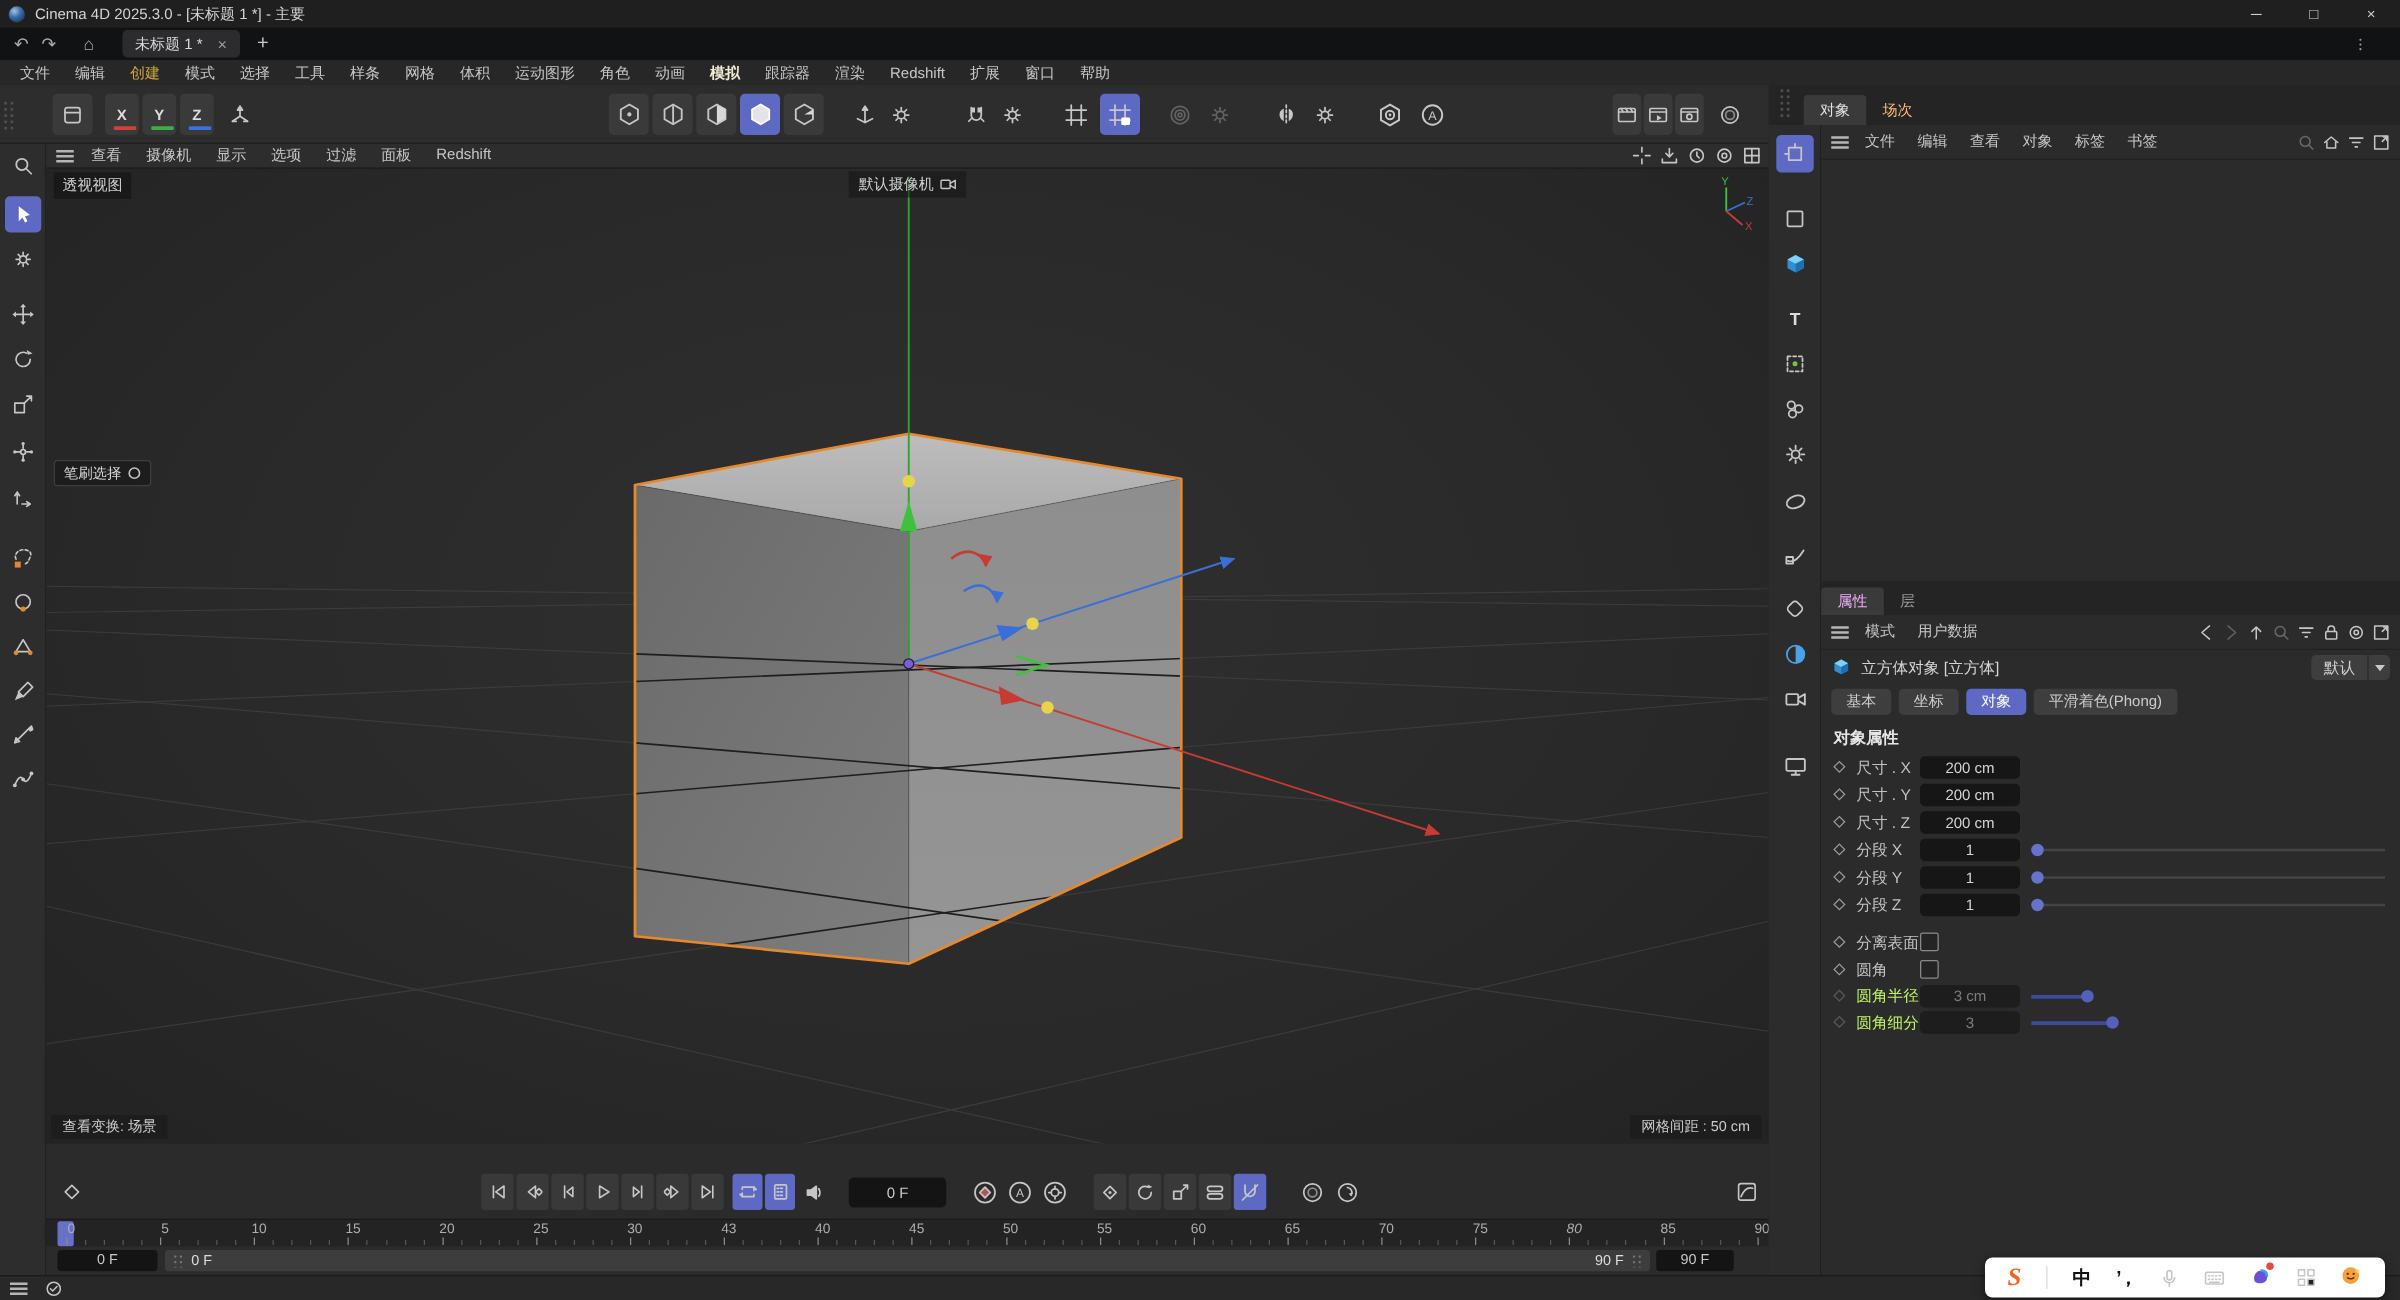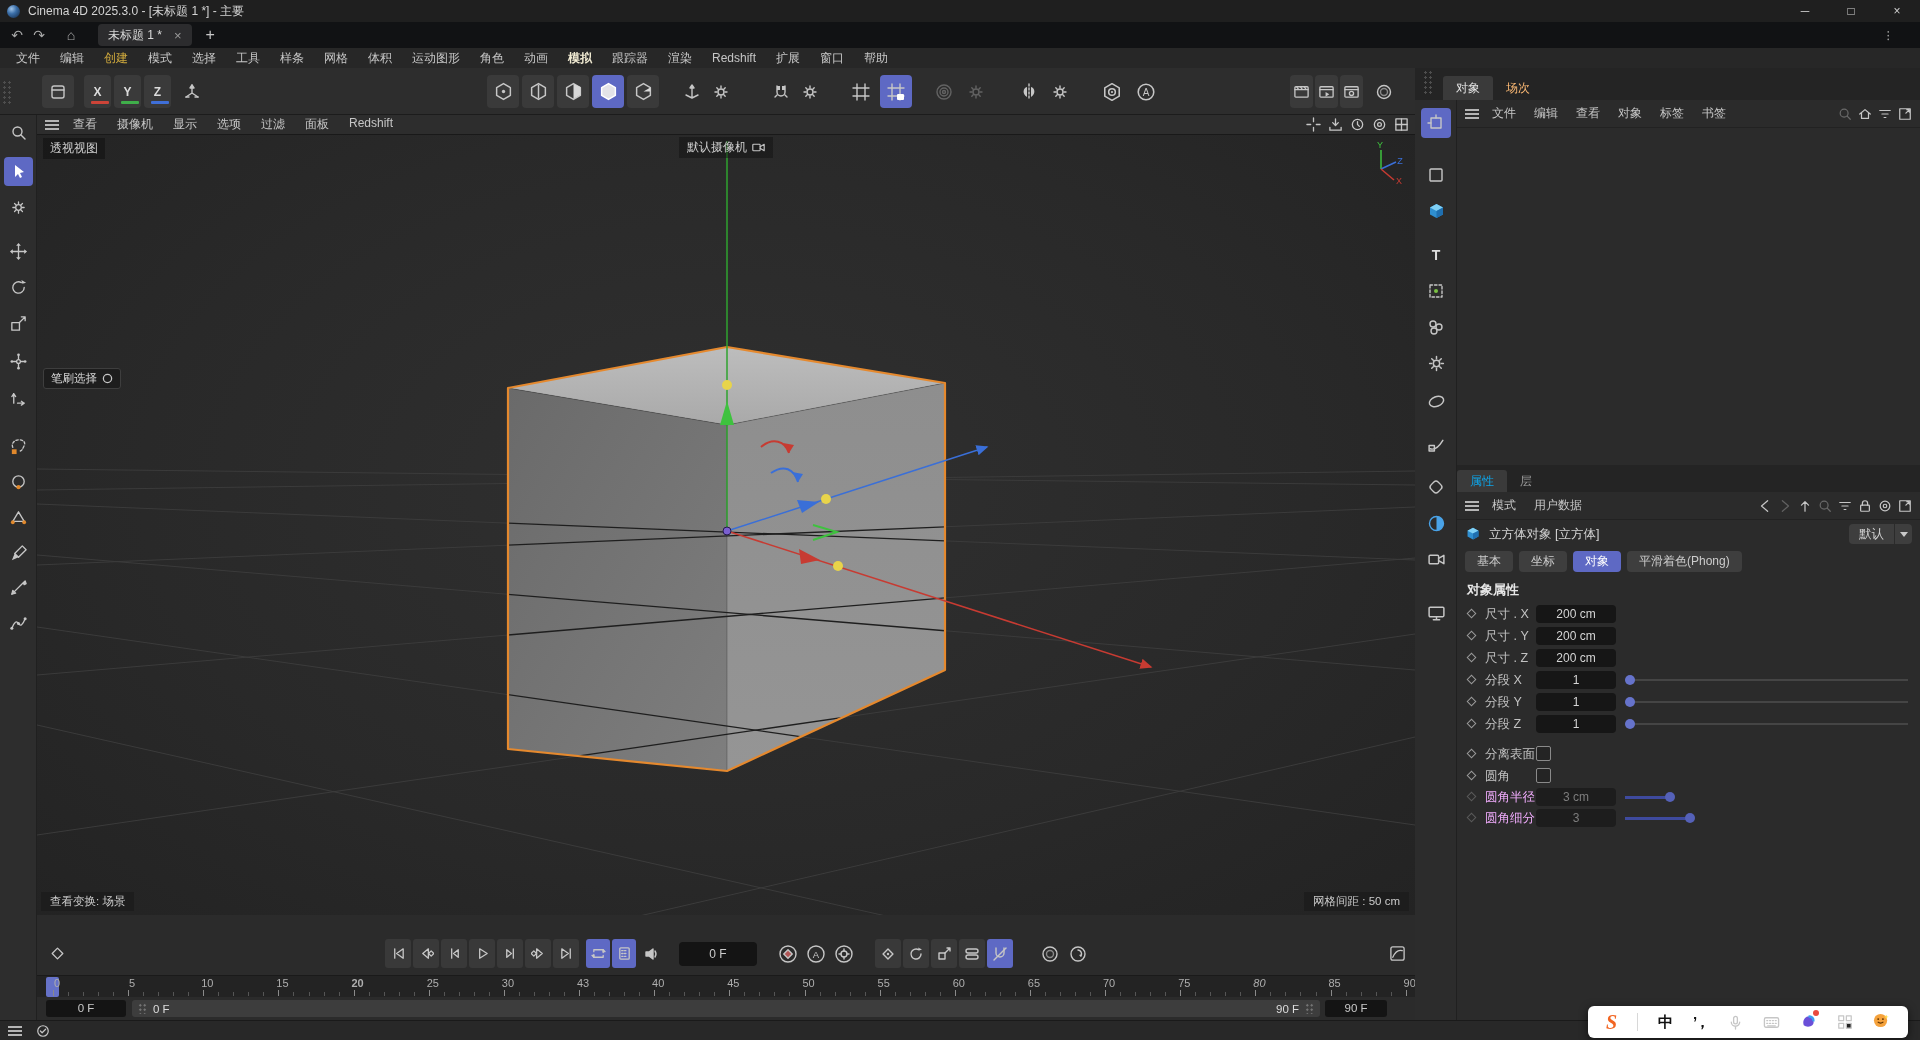--- a/index.html
+++ b/index.html
@@ -102,41 +102,41 @@
   .pmenu {display:flex;align-items:center;height:28px;background:#2b2b2b;border-bottom:1px solid #222;}
   .pmenu .li {padding:0 9px;color:#c6c6c6;}
   .pmenu-icons {margin-left:auto;display:flex;align-items:center;gap:6px;padding-right:8px;}
   #om-tree {position:absolute;left:0;top:28px;width:463px;height:337px;background:#272727;}
   #obj-row {position:absolute;left:0;top:4px;width:463px;height:22px;display:flex;align-items:center;}
   .treebranch {width:10px;height:14px;border-left:1px solid #6f6f6f;border-bottom:1px solid #6f6f6f;margin:-6px 6px 0 6px;}
   #obj-name {color:#e2a33d;font-size:12.5px;margin-right:10px;}
   #am {position:absolute;left:0;top:365px;width:463px;height:575px;background:#2b2b2b;}
   #am-tabrow {display:flex;align-items:flex-end;height:27px;background:#242424;}
   #am-tabrow .li {height:22px;line-height:22px;padding:0 13px;color:#9b9b9b;}
-  #am-tabrow .li.active {background:#3a3a3a;color:#0ea5e9;border-radius:3px 3px 0 0;text-align:center;}
+  #am-tabrow .li.active {background:#3a3a3a;color:#f0abfc;border-radius:3px 3px 0 0;text-align:center;}
   #obj-header {display:flex;align-items:center;height:28px;padding:0 8px;gap:8px;color:#d5d5d5;font-size:12.5px;}
   #preset {margin-left:auto;display:flex;}
   #preset .main {background:#3e3e3e;border-radius:4px 0 0 4px;height:20px;line-height:20px;padding:0 10px;color:#d0d0d0;}
   #preset .arrow {background:#3e3e3e;border-left:1px solid #2b2b2b;border-radius:0 4px 4px 0;width:18px;height:20px;
     display:flex;align-items:center;justify-content:center;}
   .dnarrow {width:0;height:0;border-left:4px solid transparent;border-right:4px solid transparent;border-top:5px solid #c9c9c9;}
   #sec-tabs {display:flex;gap:6px;padding:3px 8px;height:27px;align-items:center;}
   #sec-tabs .li {background:#3e3e3e;border-radius:4px;height:21px;line-height:21px;padding:0 12px;color:#cccccc;}
   #sec-tabs .li.active {background:#5e69c4;color:#fff;}
   #group-title {padding:6px 0 4px 10px;font-weight:bold;font-size:13px;color:#e6e6e6;}
   #rows {position:relative;}
   .arow {position:absolute;left:0;width:463px;height:22px;}
   .arow .dia {position:absolute;left:11px;top:7px;width:7px;height:7px;border:1px solid #9a9a9a;transform:rotate(45deg);}
   .arow .lab {position:absolute;left:28px;top:0;line-height:22px;font-size:12.5px;color:#c2c2c2;}
   .arow .val {position:absolute;left:79px;top:2px;width:80px;height:18px;background:#161616;border-radius:4px;
     color:#d5d5d5;text-align:center;line-height:18px;font-size:12px;}
   .arow .track {position:absolute;left:168px;right:12px;top:10px;height:2px;background:#454545;}
   .arow .dot {position:absolute;top:-4px;width:10px;height:10px;border-radius:50%;background:#6673cb;}
   .arow .cbox {position:absolute;left:79px;top:3px;width:15px;height:15px;border:1px solid #8a8a8a;background:#242424;border-radius:2px;}
-  .arow.disabled .lab {color:#f0abfc;text-align:center;}
+  .arow.disabled .lab {color:#bef264;text-align:center;}
   .arow.disabled .dia {border-color:#5a5a5a;}
   .arow.disabled .val {color:#7d7d7d;background:#1d1d1d;}
   .arow.disabled .track {background:none;}
   .arow.disabled .fill {position:absolute;left:0;top:0;height:3px;background:#3e4a9e;}
   .arow.disabled .dot {background:#5561b8;}
 
   
   #statusbar {position:absolute;left:0;top:1020px;width:1920px;height:20px;background:#282828;border-top:1px solid #1a1a1a;
     display:flex;align-items:center;gap:10px;padding-left:6px;}
   #ime {position:absolute;left:1588px;top:1006px;width:320px;height:32px;background:#ffffff;border-radius:6px;
@@ -749,21 +749,21 @@
             <span class="rtick" style="left: 196.36px; height: 4px;"></span>
             <span class="rtick" style="left: 211.39px; height: 4px;"></span>
             <span class="rtick" style="left: 226.42px; height: 4px;"></span>
             <span class="rtick major" style="left: 241.45px; height: 6px;"></span>
             <span class="rlabel" style="left: 245.45px;">15</span>
             <span class="rtick" style="left: 256.48px; height: 4px;"></span>
             <span class="rtick" style="left: 271.51px; height: 4px;"></span>
             <span class="rtick" style="left: 286.54px; height: 4px;"></span>
             <span class="rtick" style="left: 301.57px; height: 4px;"></span>
             <span class="rtick major" style="left: 316.6px; height: 6px;"></span>
-            <span class="rlabel" style="left: 320.6px; font-weight: bold;">20</span>
+            <span class="rlabel" style="left: 320.6px;">20</span>
             <span class="rtick" style="left: 331.63px; height: 4px;"></span>
             <span class="rtick" style="left: 346.66px; height: 4px;"></span>
             <span class="rtick" style="left: 361.69px; height: 4px;"></span>
             <span class="rtick" style="left: 376.72px; height: 4px;"></span>
             <span class="rtick major" style="left: 391.75px; height: 6px;"></span>
             <span class="rlabel" style="left: 395.75px;">25</span>
             <span class="rtick" style="left: 406.78px; height: 4px;"></span>
             <span class="rtick" style="left: 421.81px; height: 4px;"></span>
             <span class="rtick" style="left: 436.84px; height: 4px;"></span>
             <span class="rtick" style="left: 451.87px; height: 4px;"></span>

